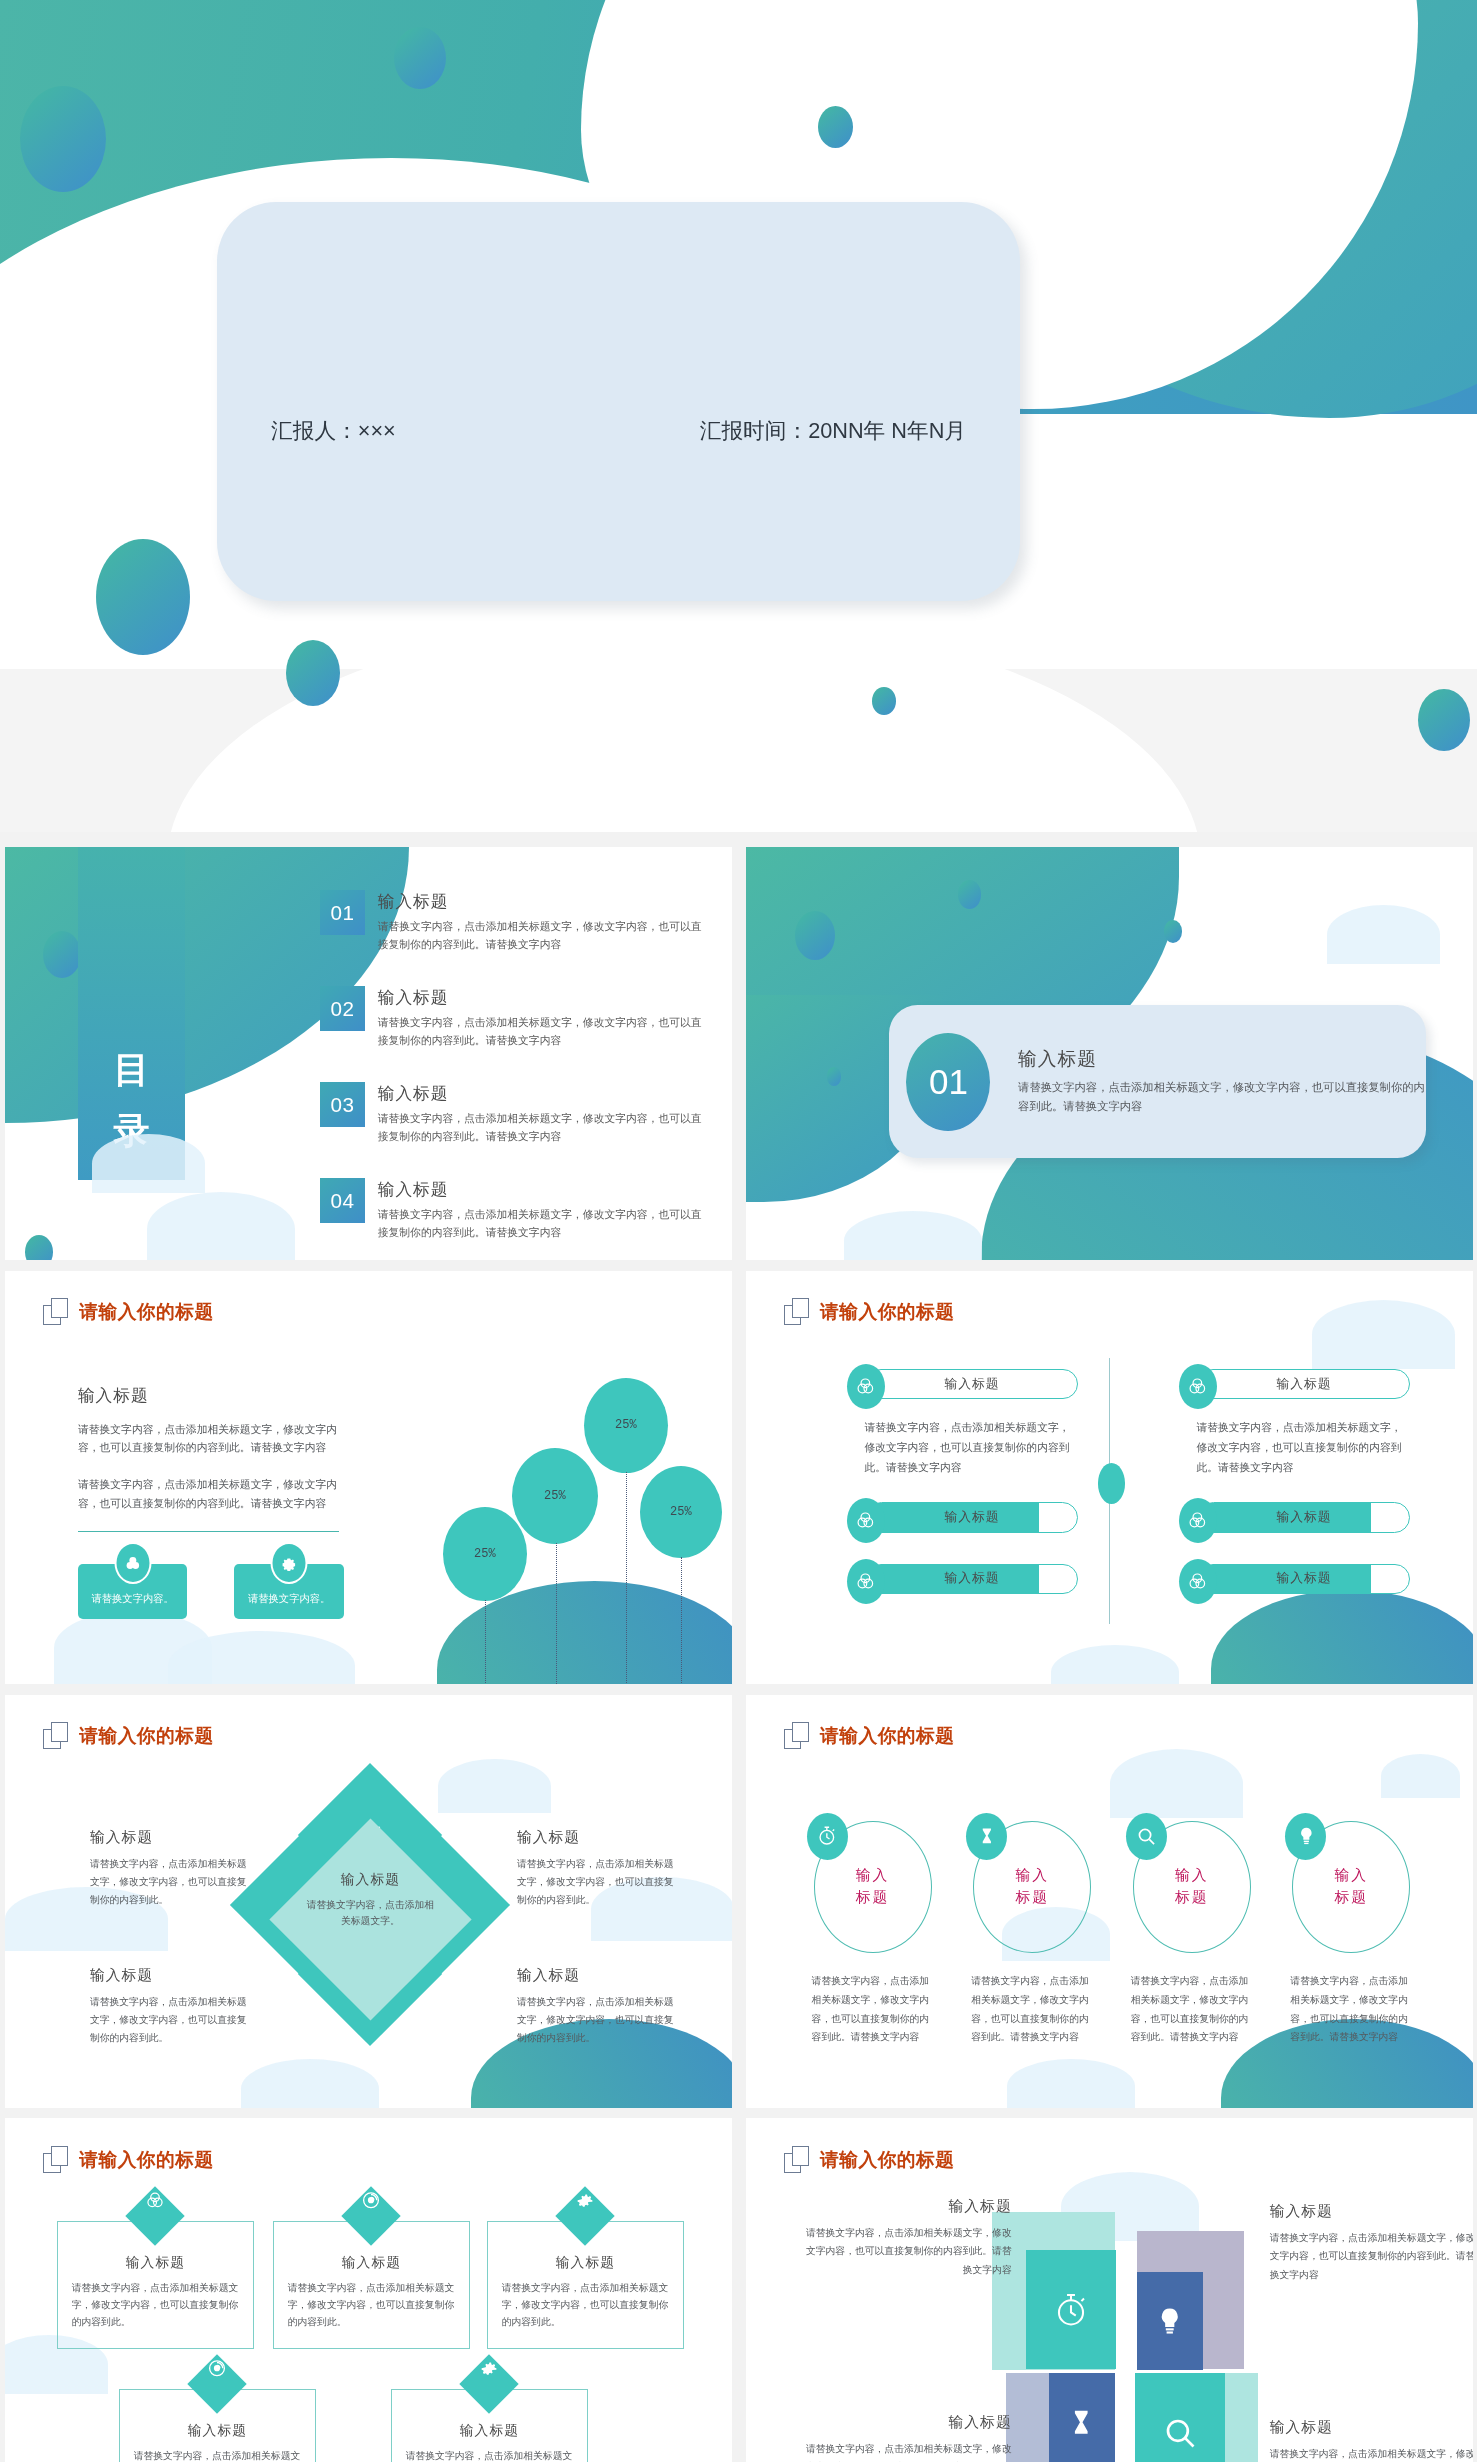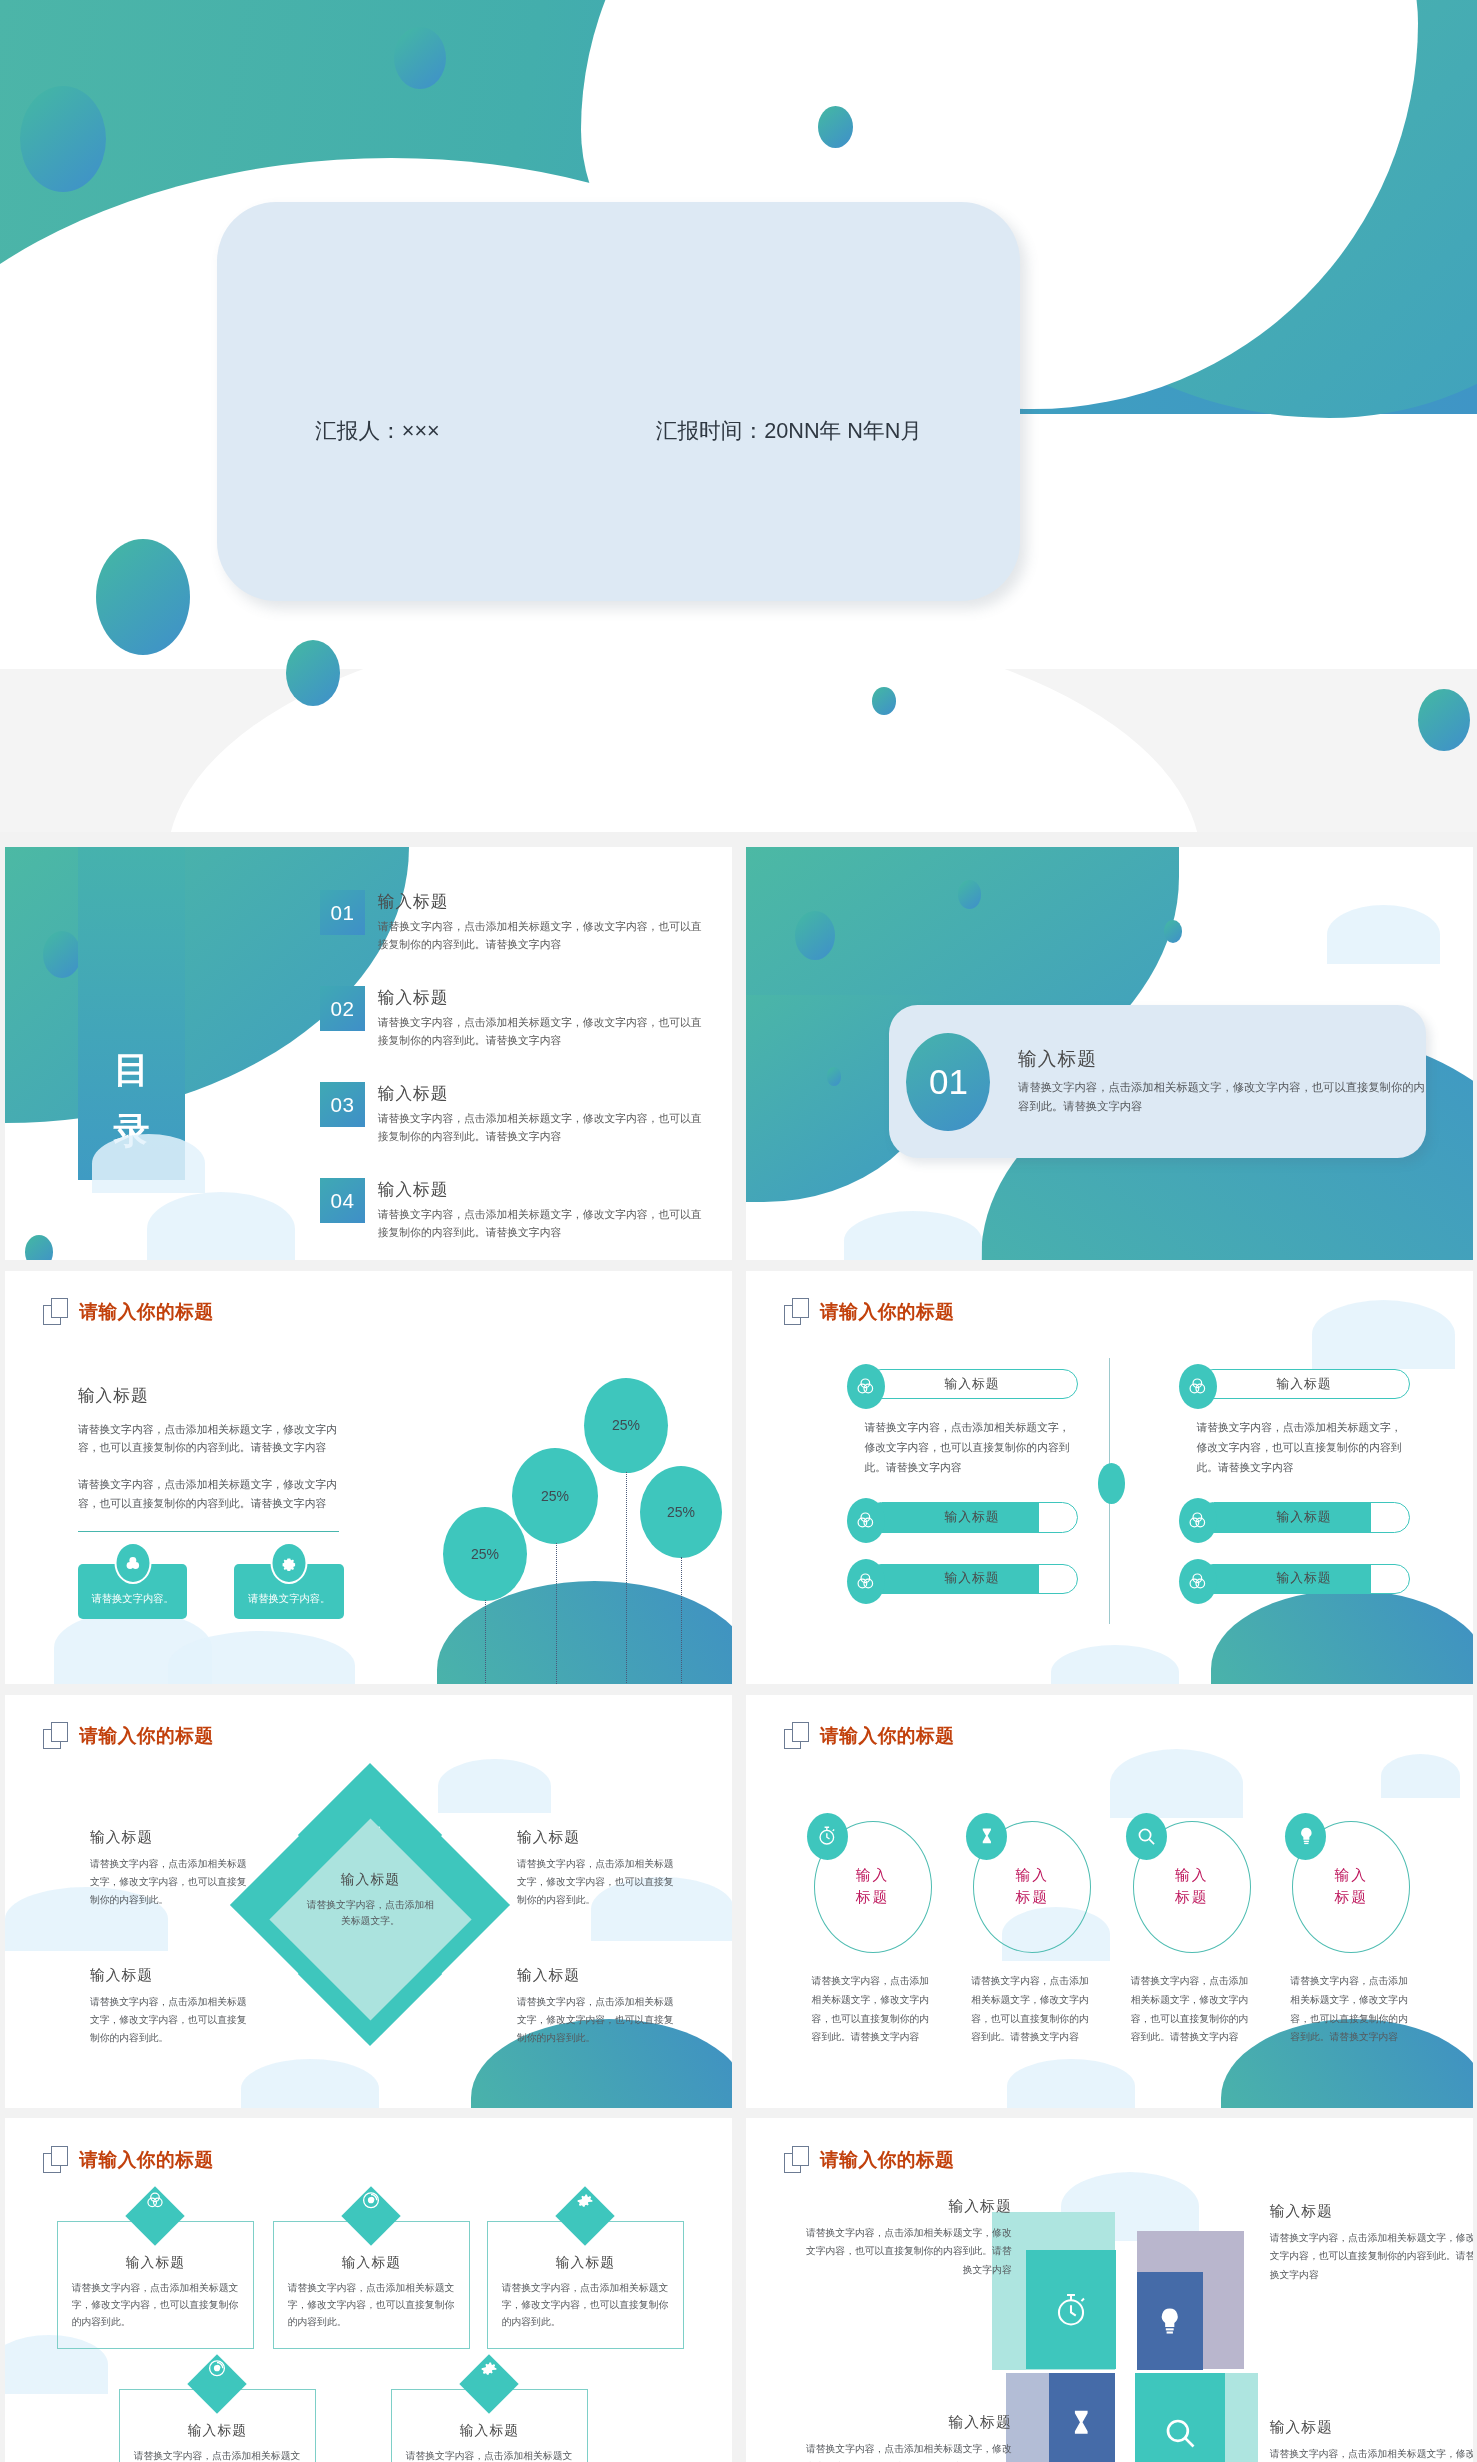--- a/index.html
+++ b/index.html
@@ -49,21 +49,21 @@
   .hero-title{
     text-align:center; font-size:73px; font-weight:800; color:#2b2b2b;
     letter-spacing:1px; line-height:1; margin-top:16.7px;
     text-shadow:2.5px 2.5px 0 rgba(0,0,0,.12);
   }
   .hero-sub{
     text-align:center; font-size:30.5px; color:#4b5560; letter-spacing:12.8px;
     margin-top:22.7px; font-weight:300; padding-left:12.8px;
   }
   .hero-meta{
-    display:flex; justify-content:space-between; padding:0 98px;
+    display:flex; justify-content:space-between; padding:0 54px;
     margin-top:58px; font-size:21.7px; color:#2f3842;
   }
 
   
   .grid{ position:absolute; left:4.9px; top:847px; width:1468px;
          display:grid; grid-template-columns:727px 727px; gap:10.8px 13.8px; }
   .slide{ position:relative; width:727px; height:413px; background:#fff; overflow:hidden; }
 
   
   .sl-head{ position:absolute; left:38px; top:27.6px; display:flex; align-items:center; gap:10.8px; }
@@ -118,21 +118,21 @@
   .bl-rule{ width:261px; height:1.5px; background:#48b6ad; margin:17.7px 0 31.5px; }
   .bl-btns{ display:flex; gap:47px; }
   .bl-btn{ position:relative; width:133px; height:55px; background:#3ec6bd; border-radius:4.9px;
      display:flex; align-items:flex-end; justify-content:center; padding-bottom:12.8px;
      color:#fff; font-size:10.3px; }
   .bl-btn .bubble{ position:absolute; top:-21.7px; left:50%; transform:translateX(-50%);
      width:37px; height:42px; border-radius:50%; background:#3ec6bd; border:2px solid #fff;
      display:flex; align-items:center; justify-content:center; }
   .balloon{ position:absolute; border-radius:50%; background:#3ec6bd;
      display:flex; align-items:center; justify-content:center;
-     color:#3f4a52; font-size:14px; }
+     color:#3f4a52; font-size:12px;font-family:Liberation Mono, monospace; }
   .bstring{ position:absolute; width:0; border-left:1.5px dotted #4a5a7a; }
 
   
   .pl-col{ position:absolute; top:97px; width:231px; }
   .pl-divider{ position:absolute; left:363px; top:87px; width:1px; height:266px; background:#9dc9cd; }
   .pl-dot{ position:absolute; left:352px; top:192px; width:27.6px; height:41px;
      border-radius:50%; background:#3ec6bd; }
   .pill{ position:relative; height:32.5px; display:flex; align-items:center; margin-bottom:9.8px; }
   .pill .ring{ position:absolute; left:0; top:-3.9px; width:38px; height:45px; border-radius:50%;
      background:#3ec6bd; display:flex; align-items:center; justify-content:center; z-index:2; }

